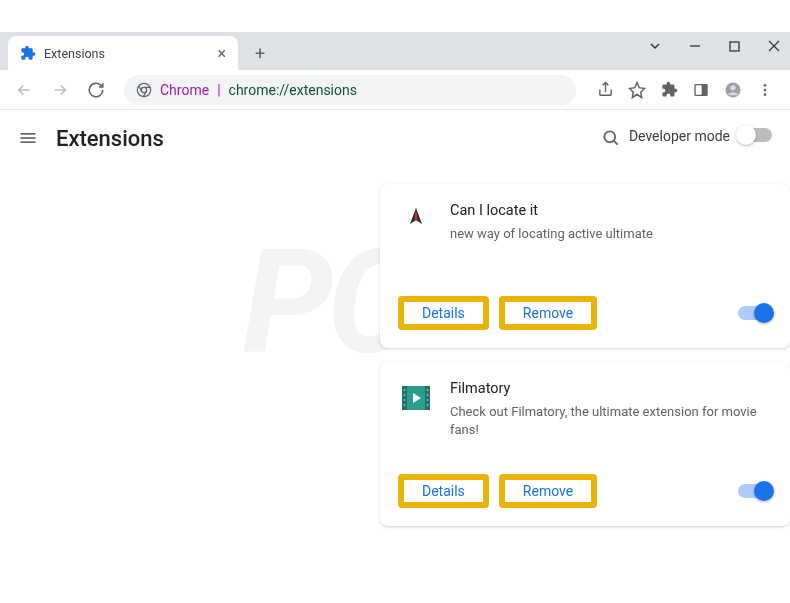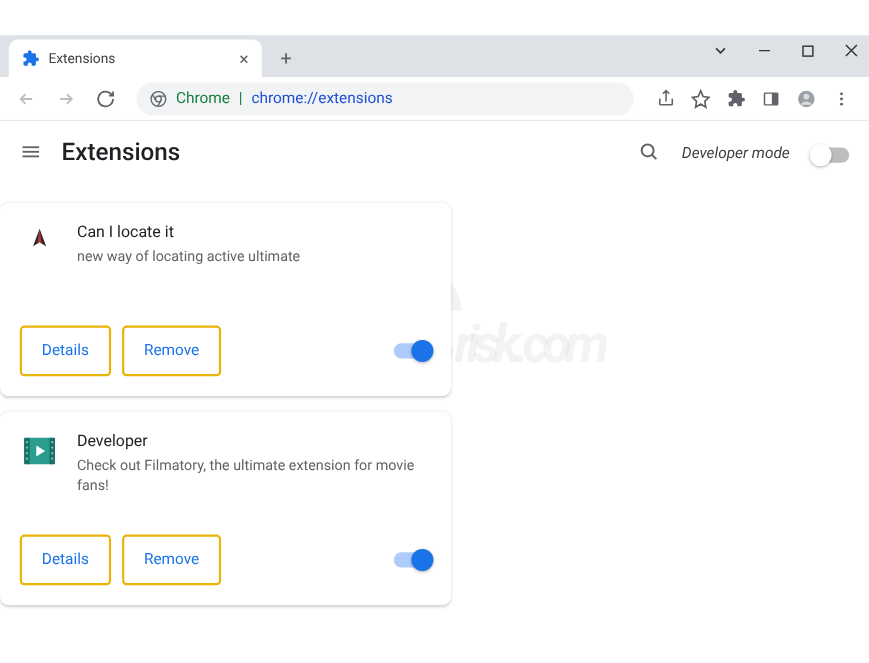--- a/index.html
+++ b/index.html
@@ -14,44 +14,44 @@
 .tab-title { font-size: 12.5px; color: #3c4043; flex: 1; }
 .tab-close { font-size: 16px; color: #5f6368; cursor: pointer; }
 .new-tab { width: 28px; height: 28px; display: flex; align-items: center; justify-content: center; font-size: 18px; color: #5f6368; cursor: pointer; margin-left: 8px; margin-bottom: 3px; }
 
 
 .toolbar { height: 40px; background: #fff; display: flex; align-items: center; padding: 0 10px; gap: 8px; border-bottom: 1px solid #e8e8e8; }
 .nav-btn { width: 28px; height: 28px; display: flex; align-items: center; justify-content: center; color: #bdbdbd; cursor: pointer; }
 .nav-btn.active { color: #5f6368; }
 .omnibox { flex: 1; height: 30px; background: #f1f3f4; border-radius: 15px; display: flex; align-items: center; padding: 0 12px; gap: 8px; margin: 0 6px; }
 .omni-icon { width: 16px; height: 16px; color: #5f6368; }
-.omni-text { font-size: 14px; color: #15803d; }
-.omni-url { color: #1d4ed8; }
+.omni-text { font-size: 14px; color: #a21caf; }
+.omni-url { color: #14532d; }
 .toolbar-actions { display: flex; align-items: center; gap: 14px; padding: 0 6px; }
 .toolbar-actions .ticon { width: 18px; height: 18px; color: #5f6368; display:flex; align-items:center; justify-content:center; cursor:pointer;}
 
 
 .page-header { height: 56px; display: flex; align-items: center; padding: 0 18px; gap: 18px; }
 .menu-icon { font-size: 20px; color: #5f6368; cursor: pointer; }
 .page-title { font-size: 22px; font-weight: 500; color: #202124; flex: 1; }
-.header-right { display: flex; align-items: flex-end; gap: 20px; font-style: italic; }
+.header-right { display: flex; align-items: flex-start; gap: 8px; }
 .search-icon { color: #5f6368; cursor:pointer; }
 .dev-label { font-size: 14px; color: #3c4043; }
 .dev-toggle { width: 34px; height: 14px; background: #bdbdbd; border-radius: 7px; position: relative; cursor: pointer; }
 .dev-toggle::after { content: ""; position: absolute; left: -2px; top: -3px; width: 20px; height: 20px; background: #fff; border-radius: 50%; box-shadow: 0 1px 3px rgba(0,0,0,0.3); }
 
 
-.cards { display: flex; flex-direction: column; align-items: flex-start; gap: 14px; padding-top: 18px; }
+.cards { display: flex; flex-direction: column; align-items: flex-end; gap: 14px; padding-top: 18px; }
 .card { width: 410px; background: #fff; border-radius: 8px; box-shadow: 0 1px 3px rgba(60,64,67,0.15), 0 1px 2px rgba(60,64,67,0.1); padding: 18px; }
 .card-top { display: flex; gap: 16px; min-height: 80px; }
 .ext-icon { width: 36px; height: 36px; flex-shrink: 0; border-radius: 4px; display:flex; align-items:center; justify-content:center; }
 .ext-name { font-size: 14.5px; color: #202124; margin-bottom: 6px; }
 .ext-desc { font-size: 13px; color: #5f6368; line-height: 1.4; }
 .card-bottom { display: flex; align-items: center; gap: 10px; margin-top: 14px; }
-.btn { border: 2px solid #eab308; background: #fff; color: #1a73e8; font-size: 14px; padding: 13px 18px; border-radius: 4px; cursor: pointer; }
+.btn { border: 6px solid #eab308; background: #fff; color: #1a73e8; font-size: 14px; padding: 3px 18px; border-radius: 4px; cursor: pointer; }
 .spacer { flex: 1; }
 .toggle-on { width: 34px; height: 14px; background: #aecbfa; border-radius: 7px; position: relative; cursor: pointer; }
 .toggle-on::after { content: ""; position: absolute; right: -2px; top: -3px; width: 20px; height: 20px; background: #1a73e8; border-radius: 50%; box-shadow: 0 1px 3px rgba(0,0,0,0.3); }
 
 
 .watermark { position: absolute; top: 50%; left: 50%; transform: translate(-50%, -50%); font-size: 145px; font-weight: 700; font-style: italic; color: rgba(200,200,200,0.22); pointer-events: none; letter-spacing: -6px; white-space: nowrap; z-index: 0; }
 .watermark .small { font-size: 48px; vertical-align: middle; }
 .content { position: relative; z-index: 1; margin-top: 32px; }
 
 svg { display: block; }
@@ -226,21 +226,21 @@
               <circle cx="6.5" cy="20" r="1" fill="#7cc"></circle>
               <circle cx="6.5" cy="25" r="1" fill="#7cc"></circle>
               <circle cx="29.5" cy="10" r="1" fill="#7cc"></circle>
               <circle cx="29.5" cy="15" r="1" fill="#7cc"></circle>
               <circle cx="29.5" cy="20" r="1" fill="#7cc"></circle>
               <circle cx="29.5" cy="25" r="1" fill="#7cc"></circle>
               <path d="M15 13 L23 18 L15 23 Z" fill="#fff"></path>
             </svg>
       </div>
       <div>
-        <div class="ext-name">Developer</div>
+        <div class="ext-name">Filmatory</div>
         <div class="ext-desc">Check out Filmatory, the ultimate extension for movie fans!</div>
       </div>
     </div>
     <div class="card-bottom">
       <button class="btn">Details</button>
       <button class="btn">Remove</button>
       <div class="spacer"></div>
       <div class="toggle-on"></div>
     </div>
   </div>

